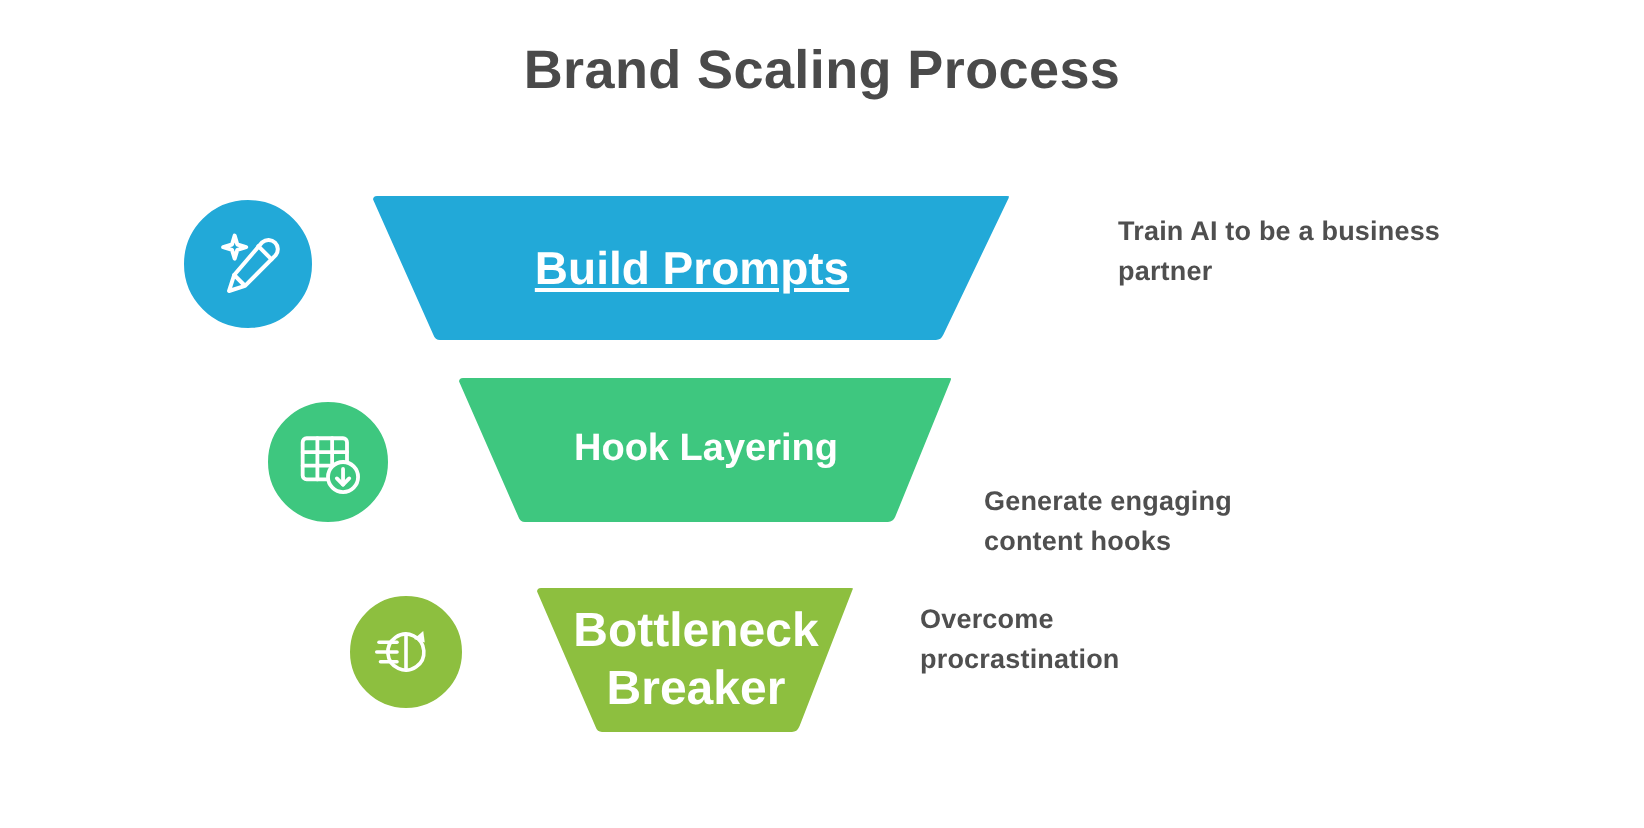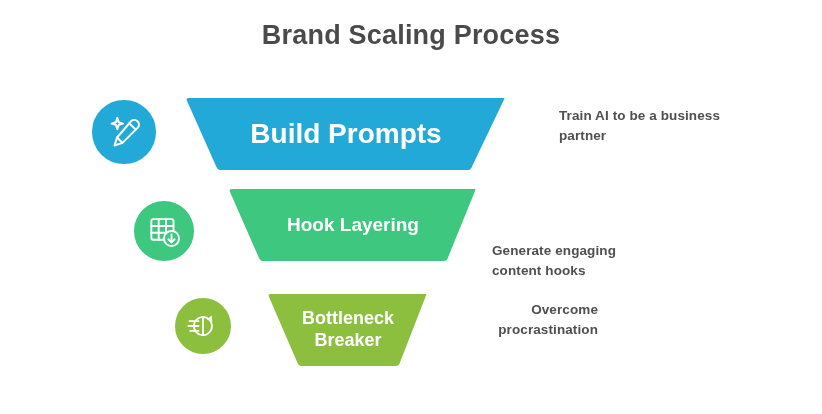--- a/index.html
+++ b/index.html
@@ -107,21 +107,21 @@
           <path d="M30.2 13.3 L38.1 21.2"></path>
           <path d="M15.7 30.6 L21.7 36.6"></path>
         </svg>
       </span>
     </div>
 
     <div class="band" style="left:178px; top:95px; width:336px; height:78px;">
       <svg width="336" height="78" viewBox="0 0 336 78">
         <path d="M7 5 Q7 1.5 10.5 1.5 L325.5 1.5 Q329 1.5 327.5 5 L295 73 Q293.5 76.5 290 76.5 L42 76.5 Q38.5 76.5 37.3 73 Z" fill="#22a9d8" stroke="#ffffff" stroke-width="3" stroke-linejoin="round"></path>
       </svg>
-      <div class="band-label" style="font-size:28px;">Build Prompts</div>
+      <div class="band-label" style="font-size:23px;text-decoration:underline;">Build Prompts</div>
     </div>
 
     <div class="annotation" style="left:527px; top:106px; width:180px;margin-left:32px;">Train AI to be a business partner</div>
   </div>
 
   <div class="funnel-row">
 
     <div class="icon-circle" style="left:131px; top:198px; width:66px; height:66px; background:#3ec77f;">
       <span>
         <svg width="38" height="38" viewBox="0 0 48 48" fill="none" stroke="#ffffff" stroke-width="2.4" stroke-linecap="round" stroke-linejoin="round">
@@ -159,20 +159,20 @@
           <path d="M24 12 L24 36"></path>
           <path d="M35.5 10 L36.5 17.6 L29.3 15.4 Z" fill="#ffffff" stroke="none"></path>
         </svg>
       </span>
     </div>
 
     <div class="band" style="left:260px; top:291px; width:176px; height:78px;">
       <svg width="176" height="78" viewBox="0 0 176 78">
         <path d="M7 5 Q7 1.5 10.5 1.5 L165.5 1.5 Q169 1.5 167.4 5 L141 73 Q139.5 76.5 136 76.5 L41 76.5 Q37.5 76.5 36.4 73 Z" fill="#8dbf3f" stroke="#ffffff" stroke-width="3" stroke-linejoin="round"></path>
       </svg>
-      <div class="band-label" style="font-size:18px;">Bottleneck
+      <div class="band-label" style="font-size:24px;">Bottleneck
 Breaker</div>
     </div>
 
-    <div class="annotation" style="left:448px; top:300px; width:150px;text-align:right;">Overcome procrastination</div>
+    <div class="annotation" style="left:460px; top:300px; width:150px;">Overcome procrastination</div>
   </div>
 
 </div>
 
 </body></html>

